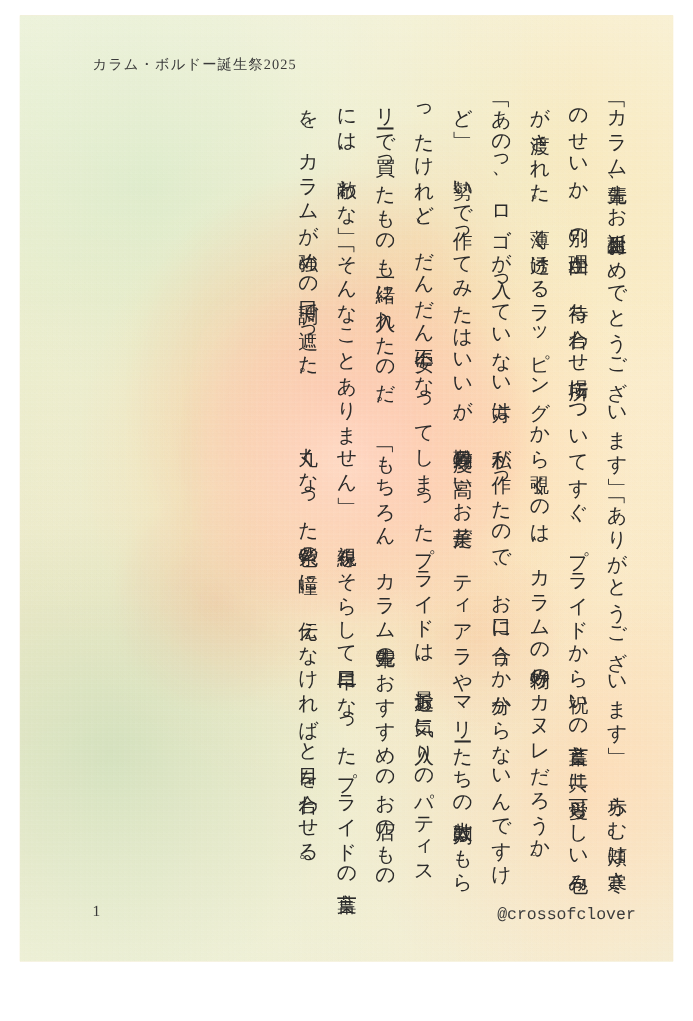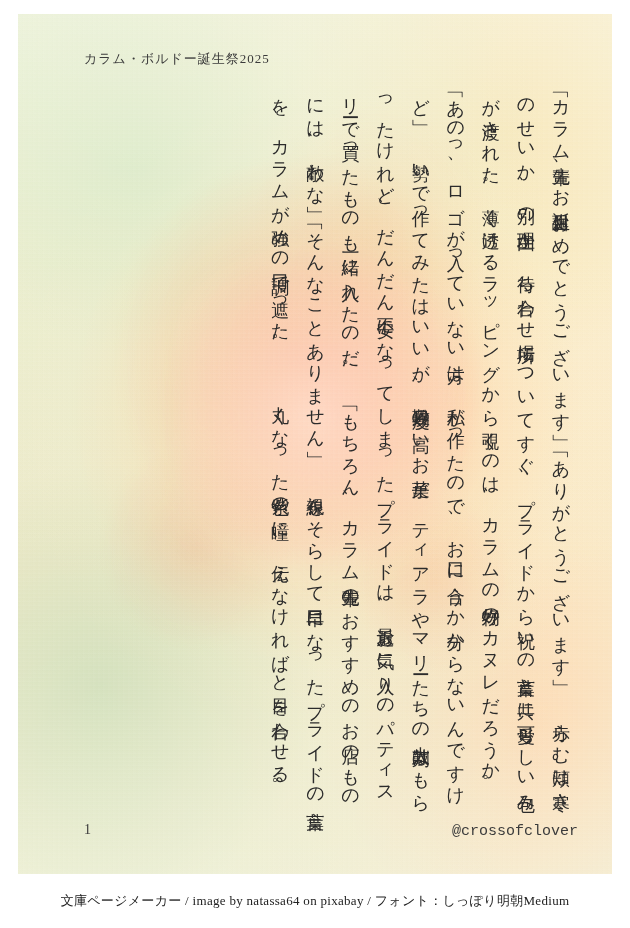--- a/index.html
+++ b/index.html
@@ -175,17 +175,14 @@
 「そんなことありません」
 　視線をそらして早口になったプライドの言葉を、カラムが強めの口調で遮った。
 　丸くなった紫色の瞳に、伝えなければと目を合わせる。</p>
     </div>
 
     <div id="page-number">1</div>
 
     <div id="handle">@crossofclover</div>
   </div>
 
-  <div id="credit">
-    <span id="credit-text">文庫ページメーカー / image by natassa64 on pixabay / フォント：しっぽり明朝Medium</span>
-  </div>
 
 </div>
 
 </body></html>

